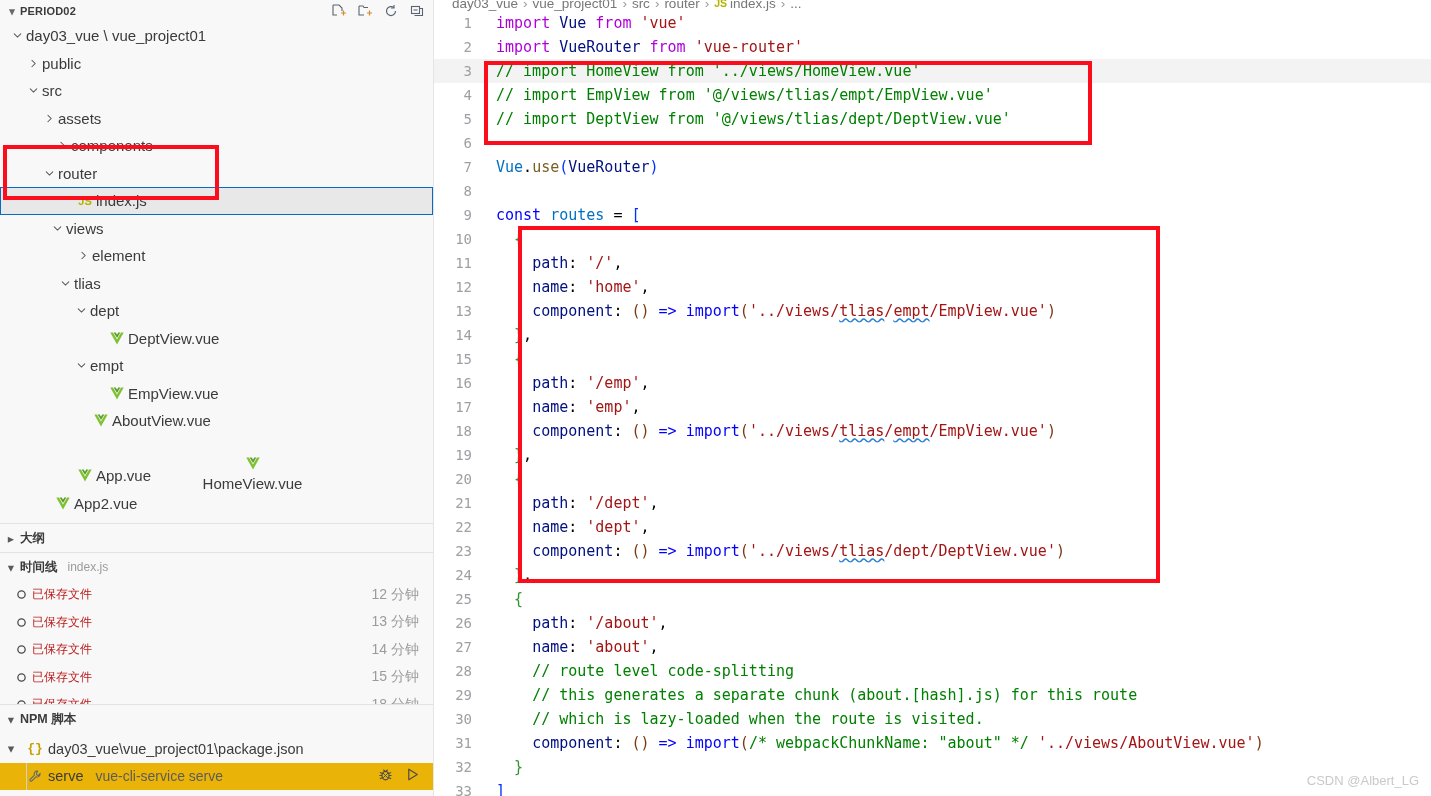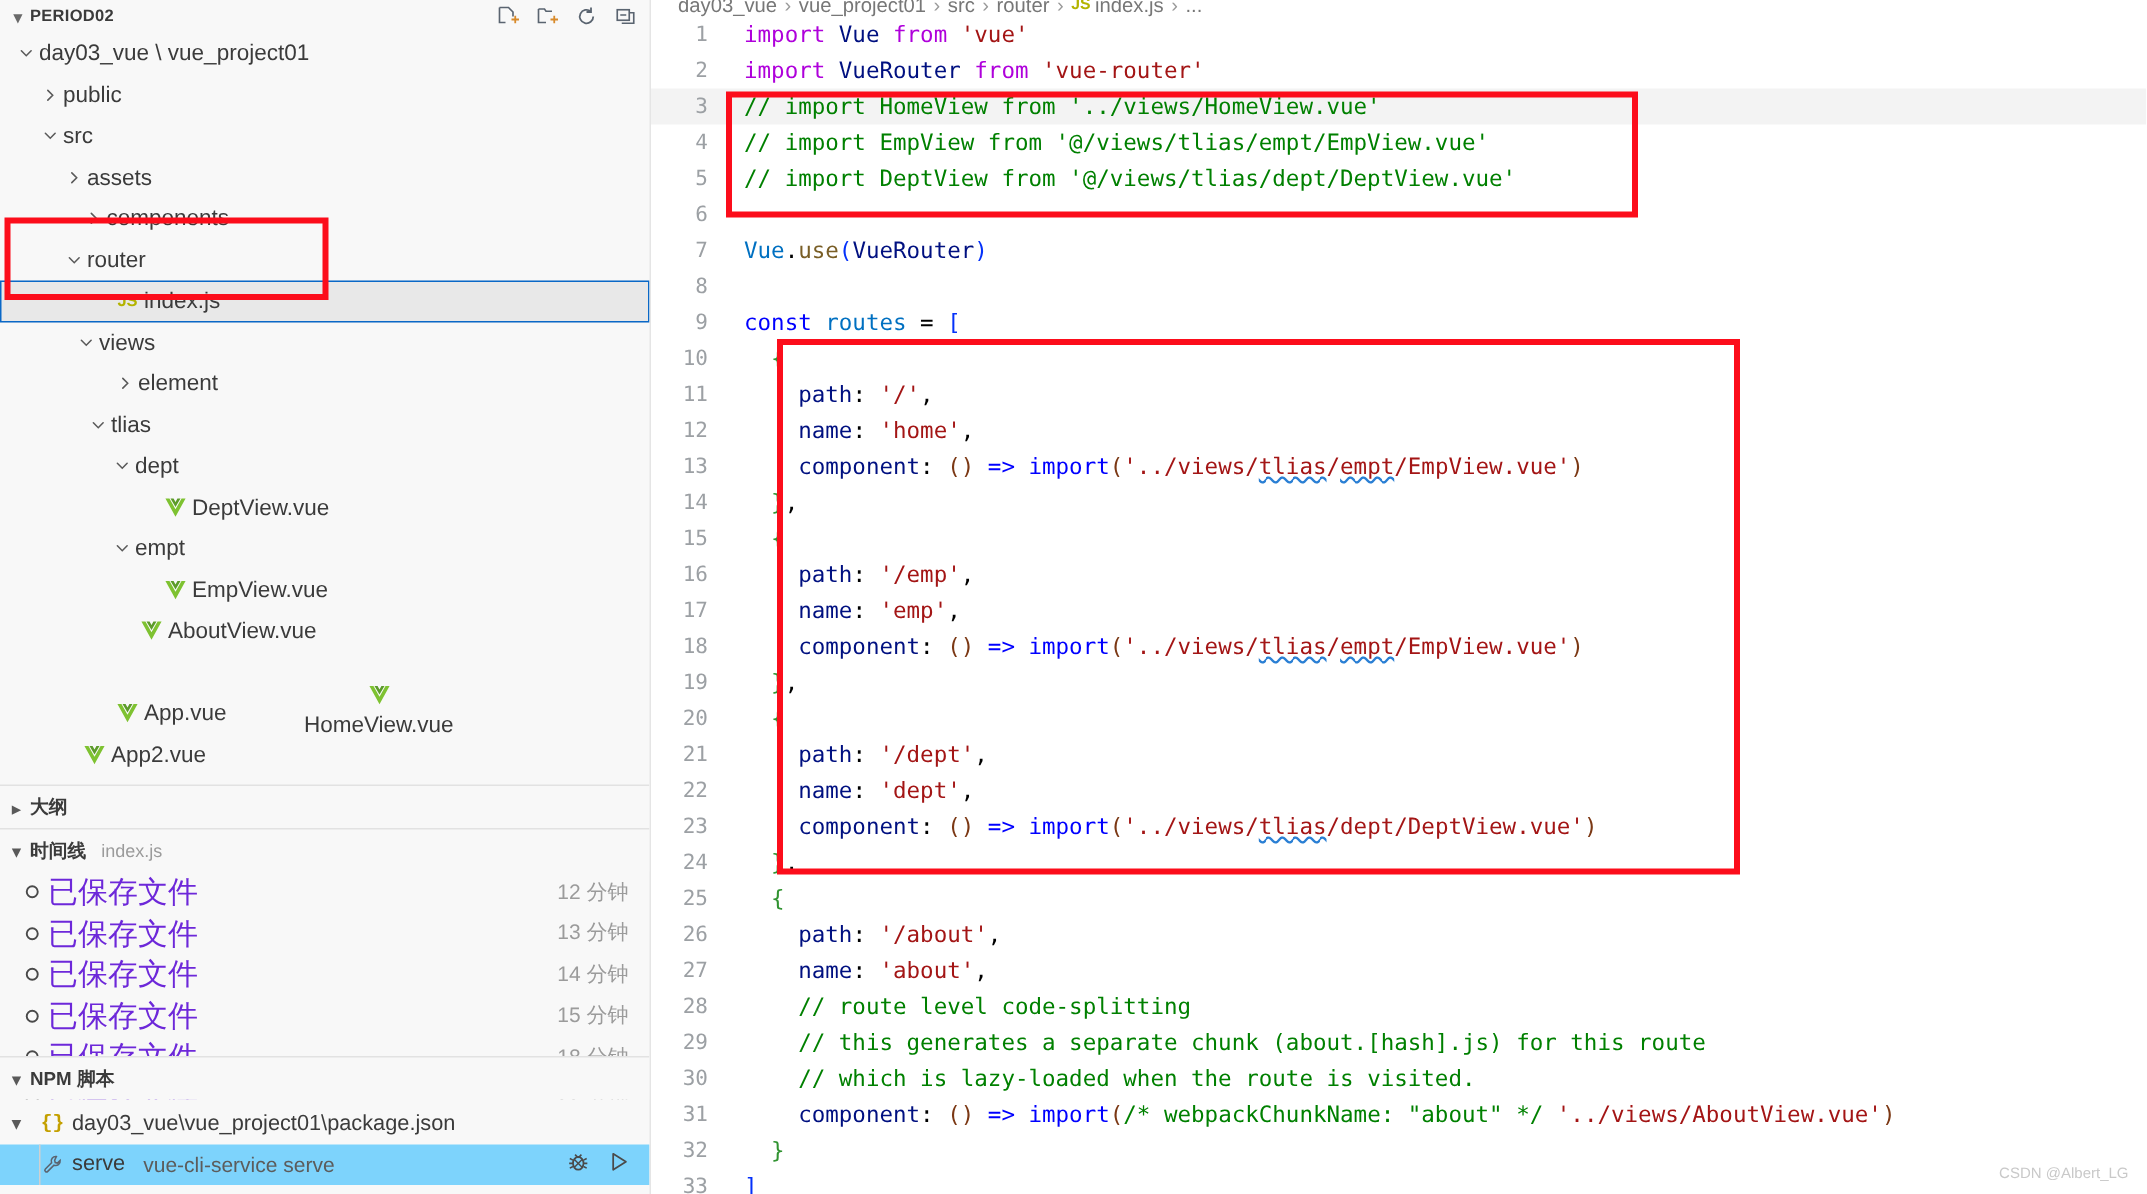--- a/index.html
+++ b/index.html
@@ -51,25 +51,25 @@
     height:28px;display:flex;align-items:center;
     border-top:1px solid #e2e2e2;
     font-size:12.5px;font-weight:bold;color:#3b3b3b;
     padding-left:2px;background:#f8f8f8;
   }
   .sect .tw{width:18px;flex:0 0 18px;text-align:center;color:#5a5a5a;font-weight:normal;}
   .sect .sub{font-weight:normal;font-size:12px;color:#9b9b9b;margin-left:10px;}
 
   .tl-row{height:27.5px;display:flex;align-items:center;padding-left:10px;position:relative;cursor:pointer;}
   .tl-row .dot{width:22px;flex:0 0 22px;display:flex;align-items:center;justify-content:center;}
-  .tl-row .tlabel{font-size:20px;color:#6d28d9;}
+  .tl-row .tlabel{font-size:12px;color:#b91c1c;}
   .tl-row .tmeta{position:absolute;right:14px;font-size:14px;color:#9b9b9b;}
 
   .npm-row{height:27.5px;display:flex;align-items:center;position:relative;cursor:pointer;}
-  .npm-row.sel{background:#7dd3fc;}
+  .npm-row.sel{background:#eab308;}
   .npm-row .tw{width:22px;flex:0 0 22px;display:flex;align-items:center;justify-content:center;color:#5a5a5a;}
   .npm-row .ico{width:26px;flex:0 0 26px;display:flex;align-items:center;justify-content:center;}
   .npm-row .nlabel{font-size:14.5px;color:#3b3b3b;}
   .npm-row .ndesc{font-size:14px;color:#5c5c5c;margin-left:12px;}
   .npm-row .nact{position:absolute;right:12px;display:flex;align-items:center;gap:10px;}
   .indent-guide{position:absolute;left:26px;top:0;bottom:0;width:1px;background:#d0d0d0;}
 
   
   #editor{
     position:relative;flex:1 1 auto;height:796px;background:#ffffff;overflow:hidden;
@@ -109,21 +109,21 @@
   .squig{
     text-decoration:underline wavy #2a7fd4;
     text-decoration-skip-ink:none;
   }
 
   
   .redbox{position:absolute;border:4px solid #fc0d1b;box-sizing:border-box;pointer-events:none;}
 
   .watermark{
     position:absolute;right:12px;bottom:8px;
-    font-size:10px;color:#c9c9c9;font-family:"Liberation Sans",sans-serif;
+    font-size:13px;color:#c9c9c9;font-family:"Liberation Sans",sans-serif;
   }
 </style>
 </head>
 <body>
 
 <div id="app">
 
   <div id="sidebar">
 
     <div class="pane-header">

